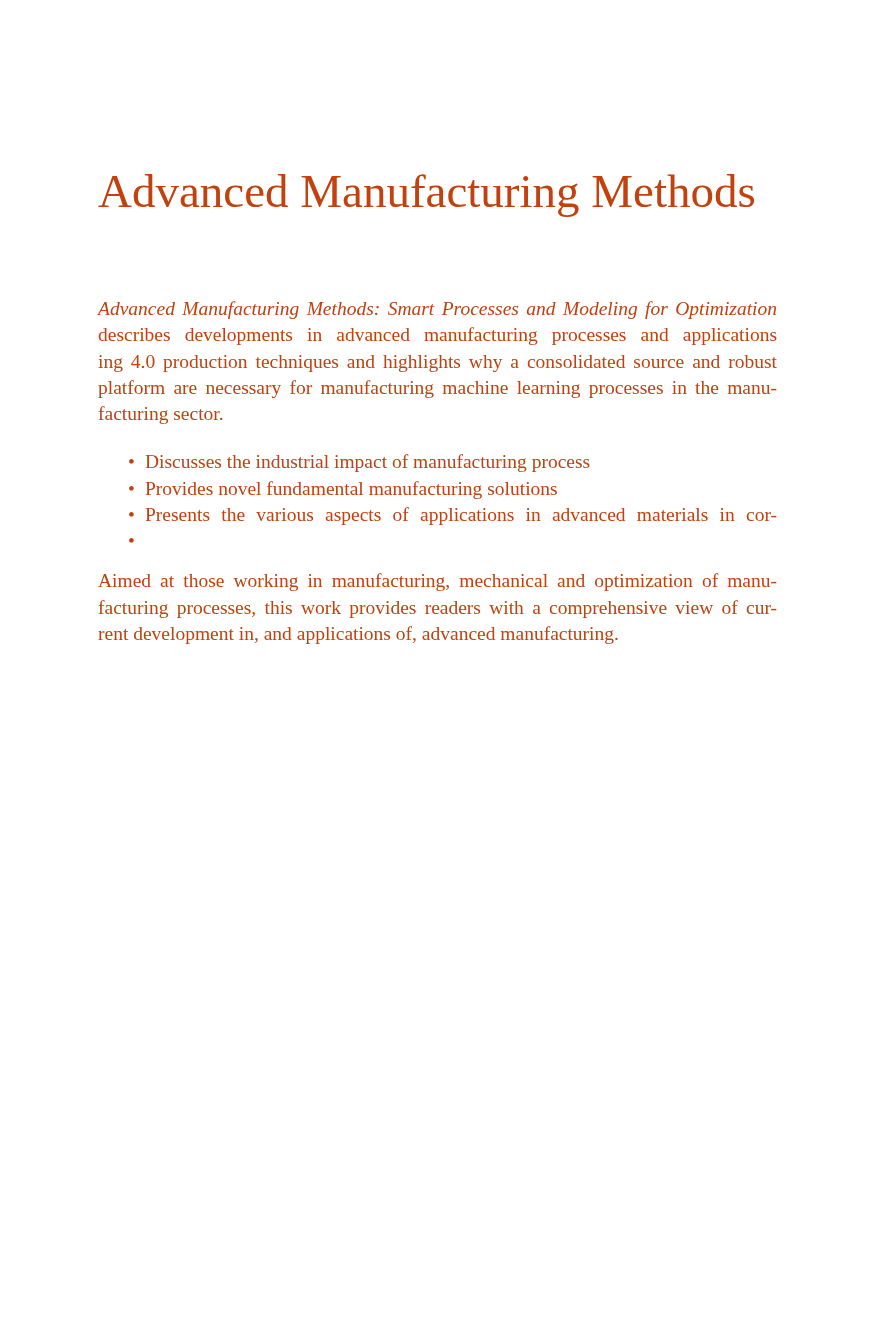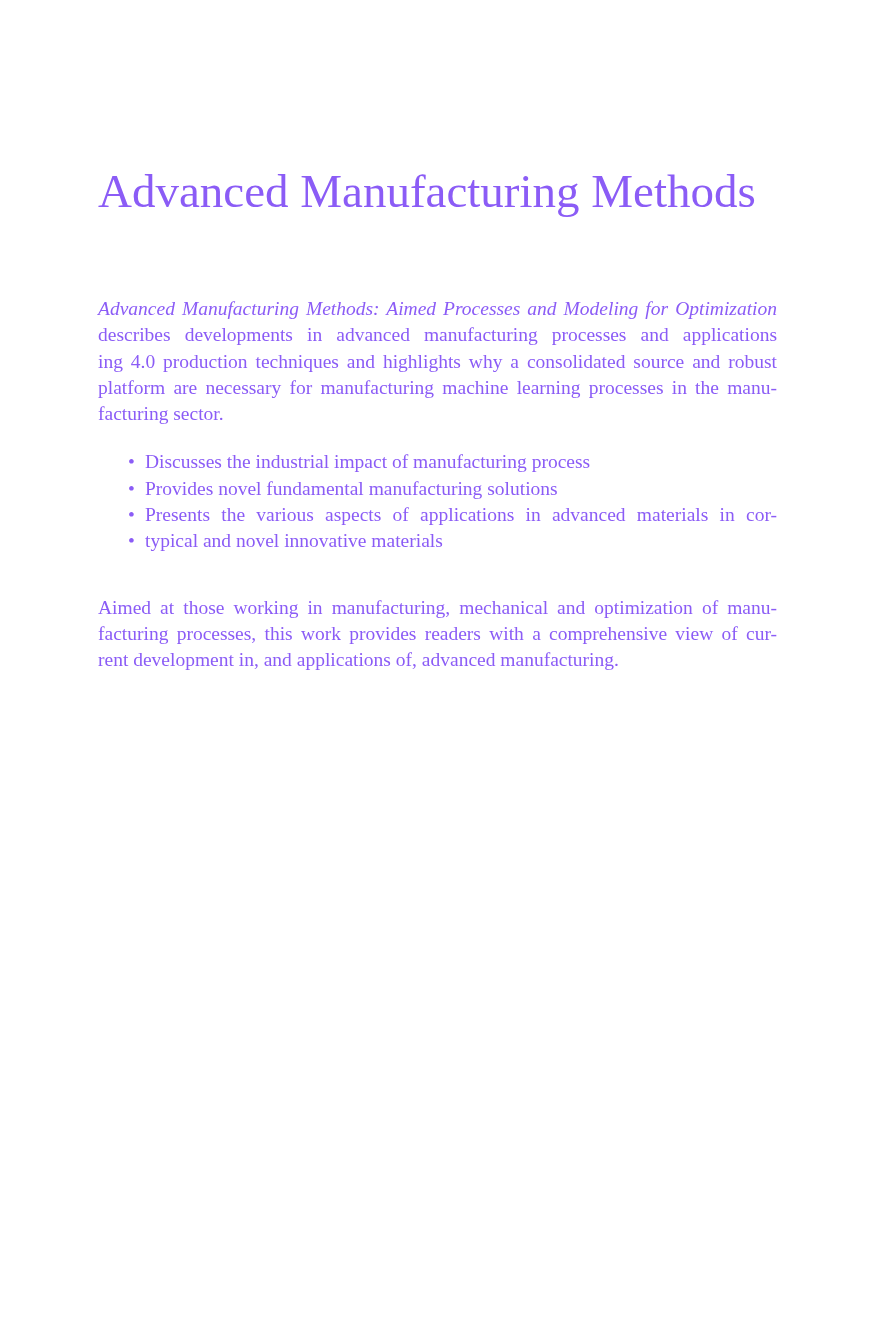--- a/index.html
+++ b/index.html
@@ -5,21 +5,21 @@
   html, body {
     margin: 0;
     padding: 0;
     background: #ffffff;
   }
   .page {
     position: relative;
     width: 864px;
     height: 1327px;
     background: #ffffff;
-    color: #8b5cf6;
+    color: #c2410c;
     font-family: "Liberation Serif", "DejaVu Serif", serif;
     overflow: hidden;
   }
   .content {
     position: absolute;
     left: 98px;
     top: 168px;
     width: 679px;
   }
   .title {
@@ -60,21 +60,21 @@
 </style>
 </head>
 <body>
 
 <div class="page">
   <div class="content">
 
     <h1 class="title">Advanced Manufacturing Methods</h1>
 
     <div class="paragraph intro">
-        <div class="line just ital">Advanced Manufacturing Methods: Aimed Processes and Modeling for Optimization</div>
+        <div class="line just ital">Advanced Manufacturing Methods: Smart Processes and Modeling for Optimization</div>
         <div class="line just">describes developments in advanced manufacturing processes and applications</div>
         <div class="line just">ing 4.0 production techniques and highlights why a consolidated source and robust</div>
         <div class="line just">platform are necessary for manufacturing machine learning processes in the manu-</div>
         <div class="line">facturing sector.</div>
       </div>
 
     <div class="bullet-list">
         <div class="bullet-item">
           <span class="bullet-marker">•</span>
           <div>
@@ -89,21 +89,20 @@
         </div>
         <div class="bullet-item">
           <span class="bullet-marker">•</span>
           <div>
             <div class="line just">Presents the various aspects of applications in advanced materials in cor-</div>
           </div>
         </div>
         <div class="bullet-item">
           <span class="bullet-marker">•</span>
           <div>
-            <div class="line">typical and novel innovative materials</div>
           </div>
         </div>
       </div>
 
     <div class="paragraph closing">
         <div class="line just">Aimed at those working in manufacturing, mechanical and optimization of manu-</div>
         <div class="line just">facturing processes, this work provides readers with a comprehensive view of cur-</div>
         <div class="line">rent development in, and applications of, advanced manufacturing.</div>
       </div>
 

